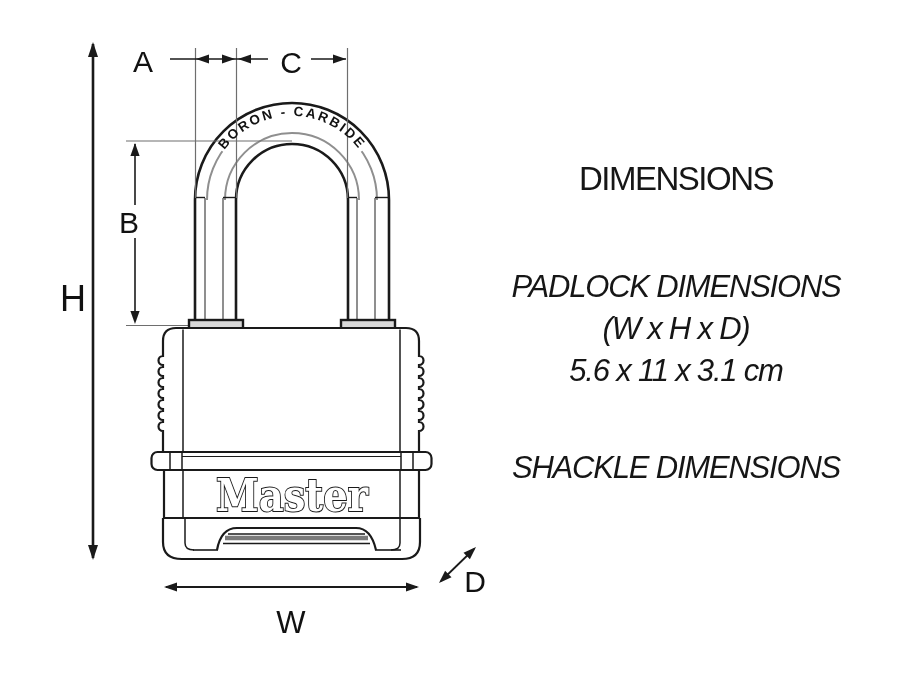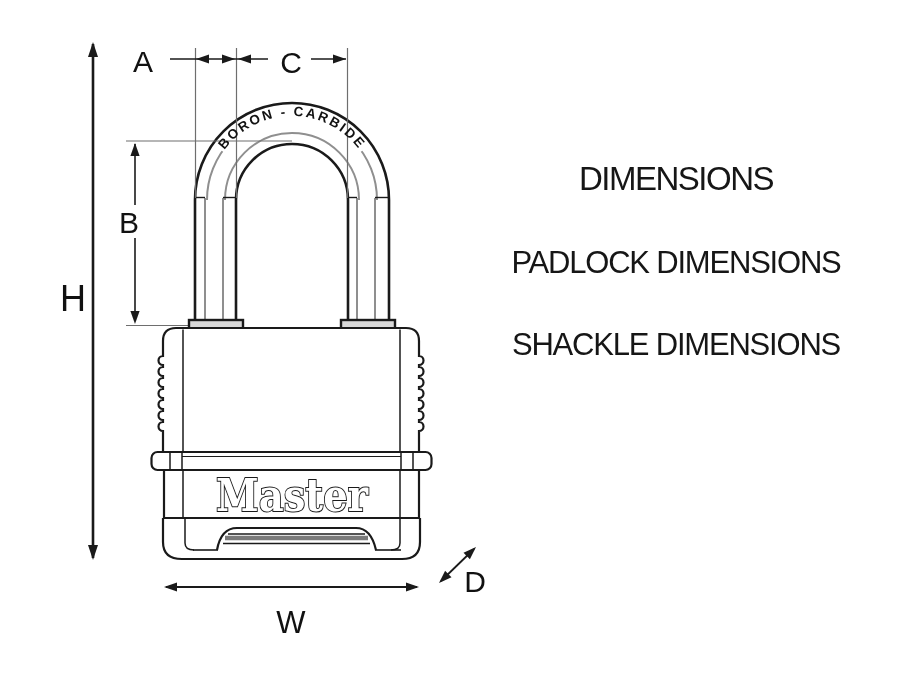--- a/index.html
+++ b/index.html
@@ -6,23 +6,23 @@
   body{
     width:900px;height:675px;position:relative;background:#ffffff;overflow:hidden;
     font-family:"Liberation Sans",sans-serif;
   }
   .stage{position:absolute;left:0;top:0;width:900px;height:675px;}
   svg text{user-select:none;}
   .panel{
     position:absolute;left:498px;top:160px;width:356px;text-align:center;
     color:#161616;font-family:"Liberation Sans",sans-serif;
   }
-  .panel-title{font-size:33px;letter-spacing:-1.5px;margin-bottom:44px;line-height:38px;}
-  .panel-group{font-size:31px;letter-spacing:-1.2px;line-height:42px;}
-  .panel-group + .panel-group{margin-top:40px;}
+  .panel-title{font-size:33px;letter-spacing:-1.5px;margin-bottom:68px;line-height:38px;}
+  .panel-group{font-size:31px;letter-spacing:-1.2px;line-height:42px;font-style:italic;}
+  .panel-group + .panel-group{margin-top:55px;}
 </style>
 </head>
 <body>
 
 <div class="stage">
 
 <svg width="900" height="675" viewBox="0 0 900 675" xmlns="http://www.w3.org/2000/svg">
 
   <g fill="none">
 
@@ -149,19 +149,21 @@
       <text x="475" y="592" text-anchor="middle" font-size="30" fill="#111">D</text>
     </g>
   </g>
 </svg>
 
 
 <div class="panel">
   <div class="panel-title">DIMENSIONS</div>
   <div class="panel-group">
     <div>PADLOCK DIMENSIONS</div>
+    <div>(W x H x D)</div>
+    <div>5.6 x 11 x 3.1 cm</div>
   </div>
   <div class="panel-group">
     <div>SHACKLE DIMENSIONS</div>
   </div>
 </div>
 
 </div>
 
 </body></html>

